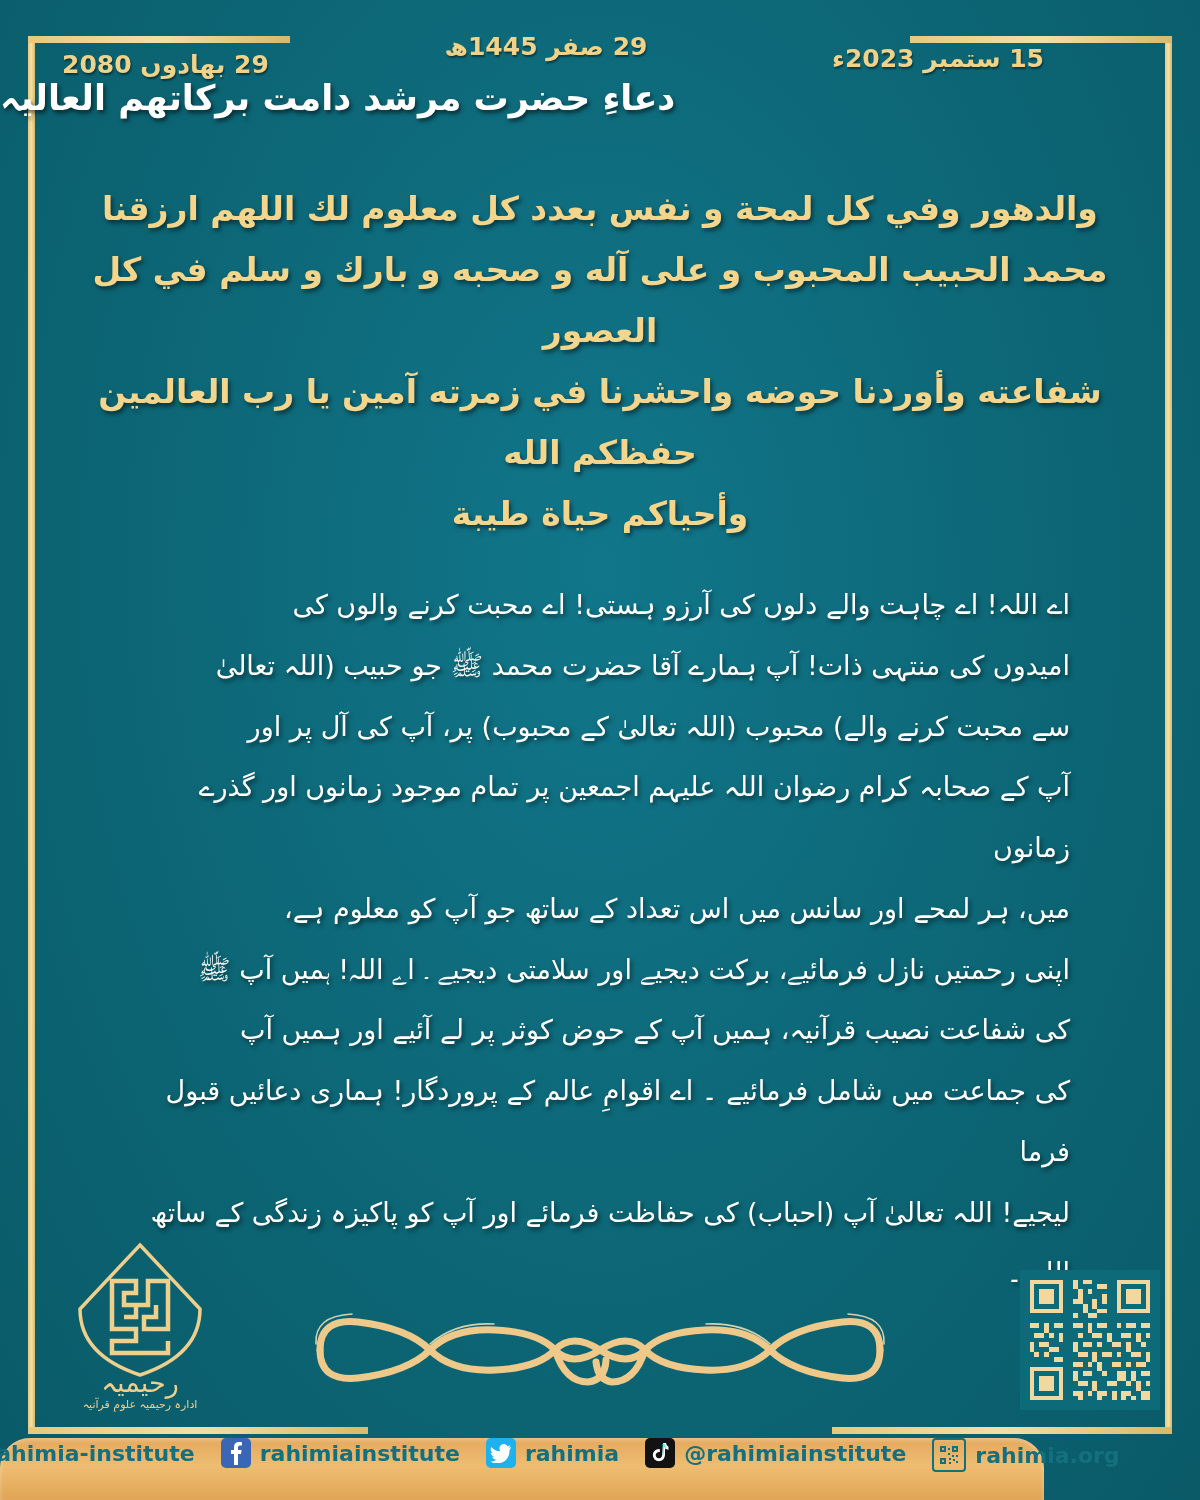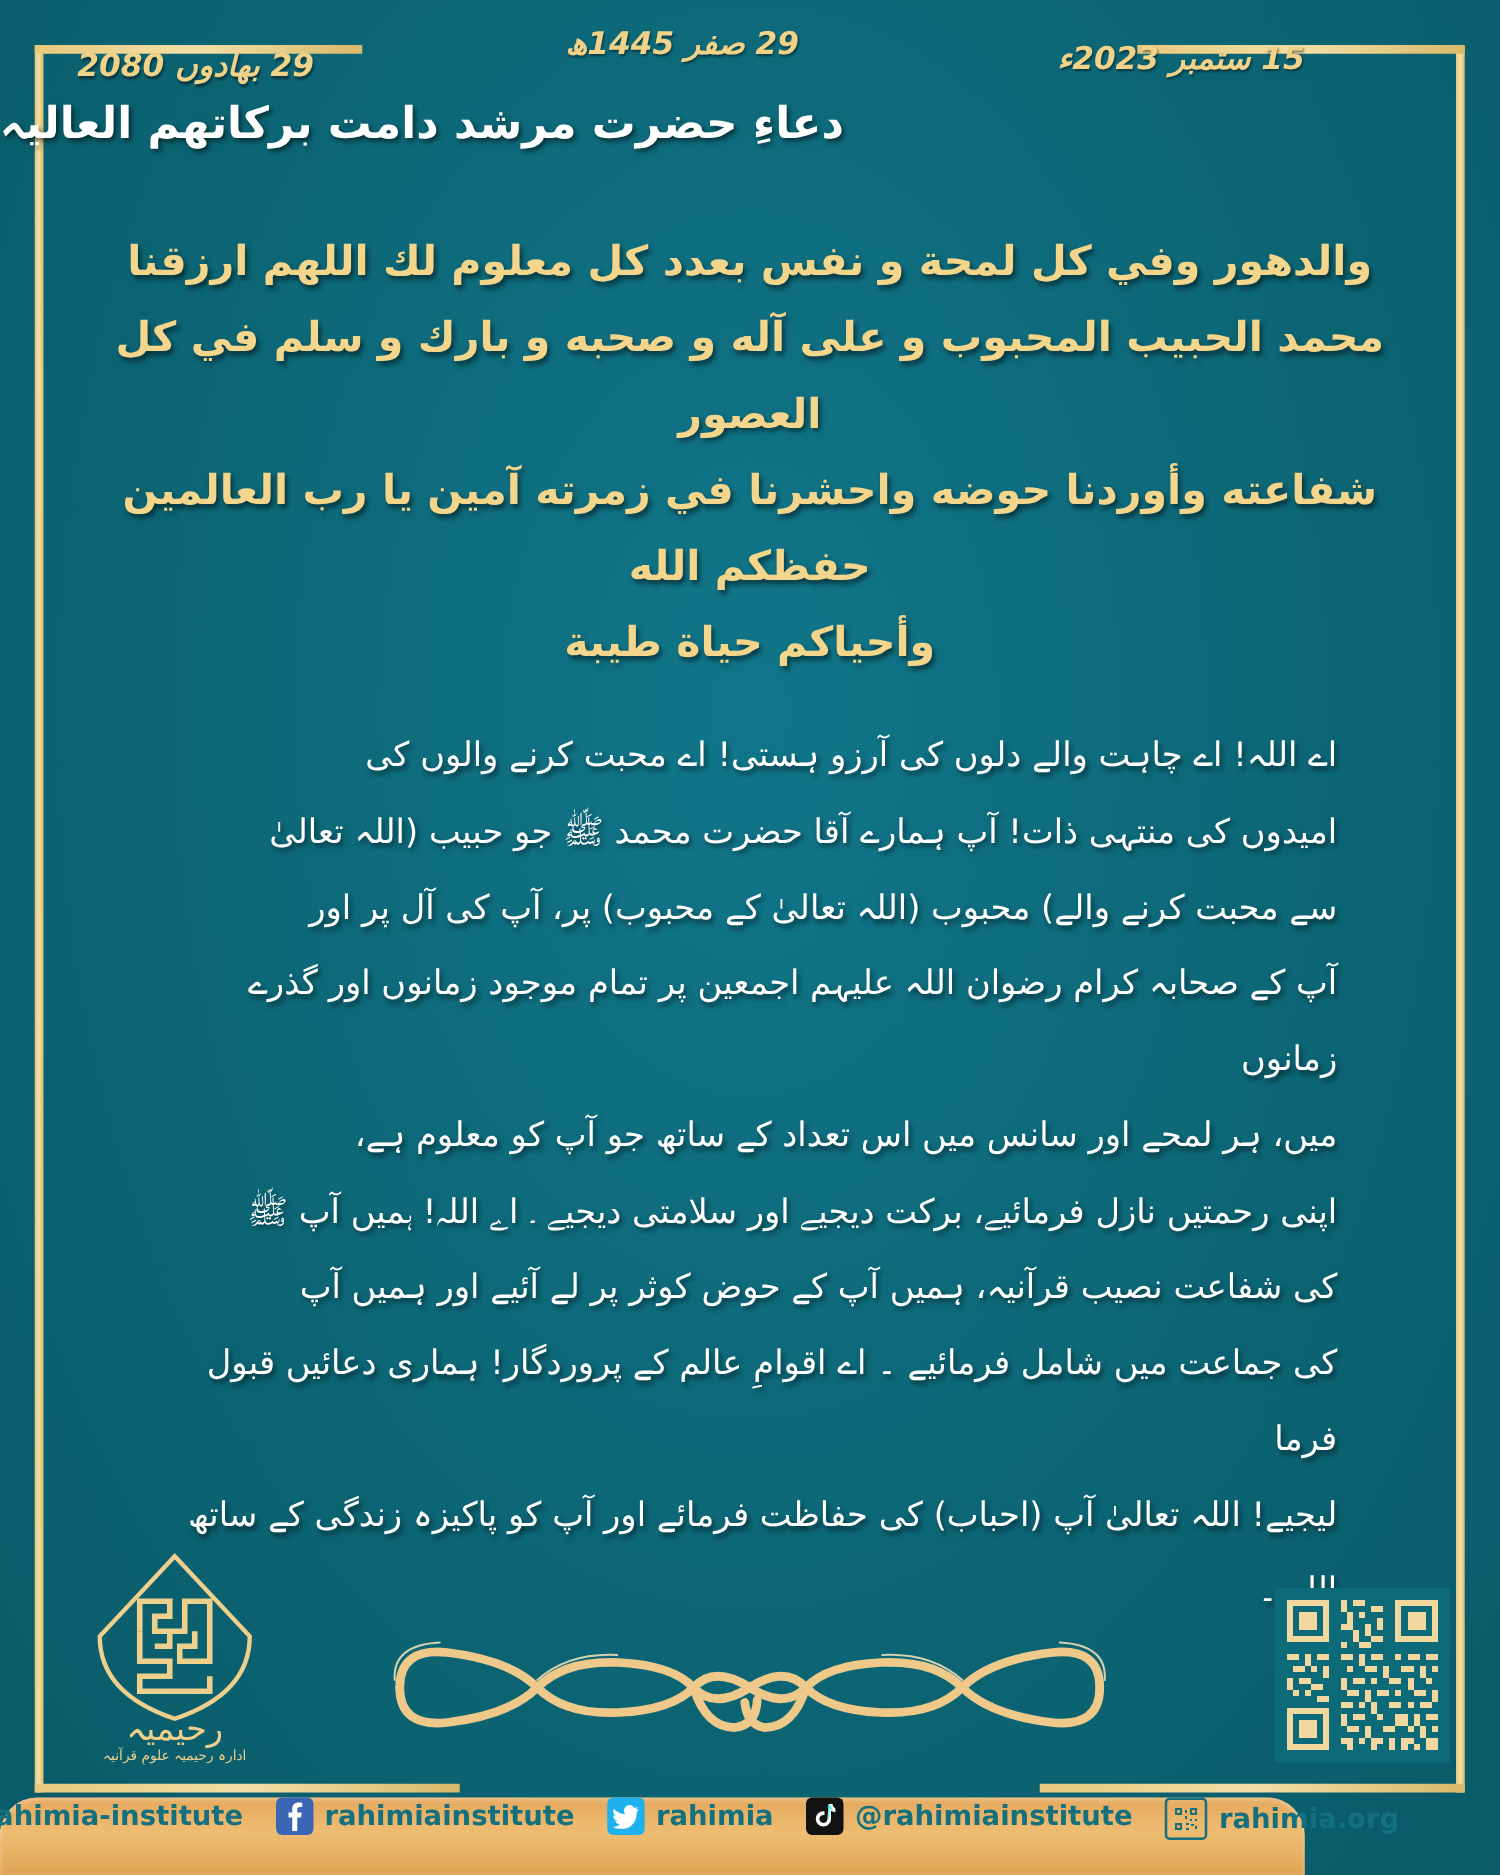--- a/index.html
+++ b/index.html
@@ -24,21 +24,21 @@
   }
   .frame-left   {left:28px; top:36px;  width:7px;  height:1398px;}
   .frame-right  {right:28px;top:36px;  width:7px;  height:1398px;}
   .frame-top-l  {left:28px; top:36px;  width:262px;height:7px;}
   .frame-top-r  {right:28px;top:36px;  width:262px;height:7px;}
   .frame-bot-l  {left:28px; bottom:66px;width:340px;height:7px;}
   .frame-bot-r  {right:28px;bottom:66px;width:340px;height:7px;}
 
   
   .header-dates{
-    position:absolute;top:0;left:0;width:1092px;height:150px;font-style:italic;
+    position:absolute;top:12px;left:0;width:1092px;height:150px;
   }
   .date{
     position:absolute;
     color:#f0d389;
     font-size:25px;
     font-weight:700;
     direction:rtl;
     white-space:nowrap;
     text-shadow:1px 2px 2px rgba(0,0,0,.45);
     font-family:"DejaVu Sans","Liberation Sans",sans-serif;

